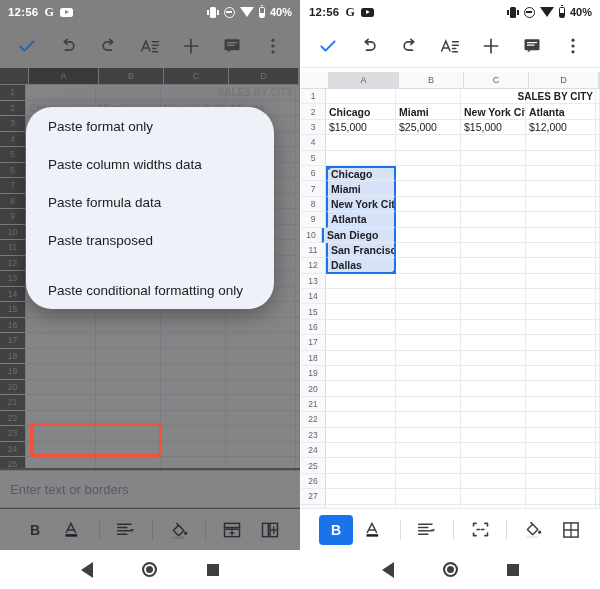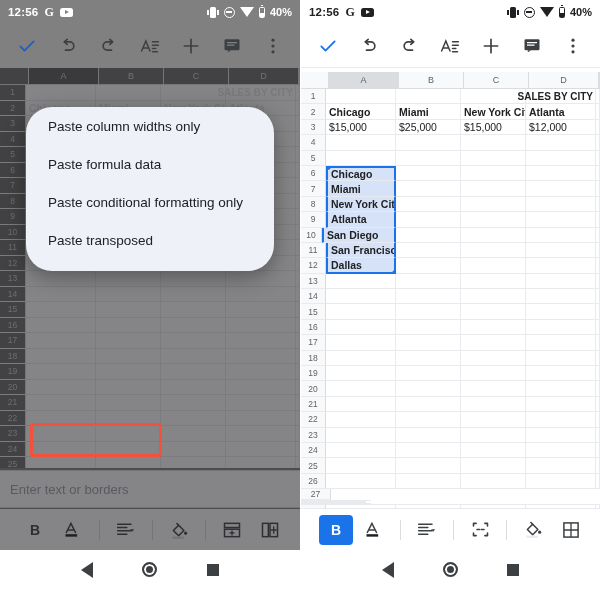--- a/index.html
+++ b/index.html
@@ -428,24 +428,25 @@
 
     <div class="navbar">
       <div class="nav-back"></div>
       <div class="nav-home"></div>
       <div class="nav-rec"></div>
     </div>
 
     <div class="scrim" style="top:68px;bottom:39px;"></div>
 
     <div class="dialog" style="left:26px;top:107px;width:248px;">
-      <div class="dlg-item">Paste column widths only</div>
+      <div class="dlg-item">Paste format only</div>
+      <div class="dlg-item">Paste column widths data</div>
       <div class="dlg-item">Paste formula data</div>
+      <div class="dlg-item last">Paste transposed</div>
       <div class="dlg-item">Paste conditional formatting only</div>
-      <div class="dlg-item last">Paste transposed</div>
     </div>
     <div class="redbox" style="left:30px;top:423px;width:132px;height:34px;"></div>
   </div>
 
   <div class="phone right">
 
     <div class="statusbar" style="background:#fff;color:#202124;">
       <div class="sb-left">
         <span class="sb-time">12:56</span>
         <span class="g-glyph">G</span>
@@ -715,21 +716,21 @@
           <div class="cell" style="flex: 1 1 auto;"></div>
         </div>
         <div class="grow" style="height: 15.4px;">
           <div class="rowhead" style="background: rgb(248, 249, 250);">26</div>
           <div class="cell" style="width: 70px;"></div>
           <div class="cell" style="width: 65px;"></div>
           <div class="cell" style="width: 65px;"></div>
           <div class="cell" style="width: 70px;"></div>
           <div class="cell" style="flex: 1 1 auto;"></div>
         </div>
-        <div class="grow" style="height: 15.4px; flex-direction: column;">
+        <div class="grow" style="height: 15.4px;">
           <div class="rowhead" style="background: rgb(248, 249, 250);">27</div>
           <div class="cell" style="width: 70px;"></div>
           <div class="cell" style="width: 65px;"></div>
           <div class="cell" style="width: 65px;"></div>
           <div class="cell" style="width: 70px;"></div>
           <div class="cell" style="flex: 1 1 auto;"></div>
         </div>
         <div class="grow" style="height: 15.4px;">
           <div class="rowhead" style="background: rgb(248, 249, 250);">28</div>
           <div class="cell b" style="width: 70px;">CITY</div>

